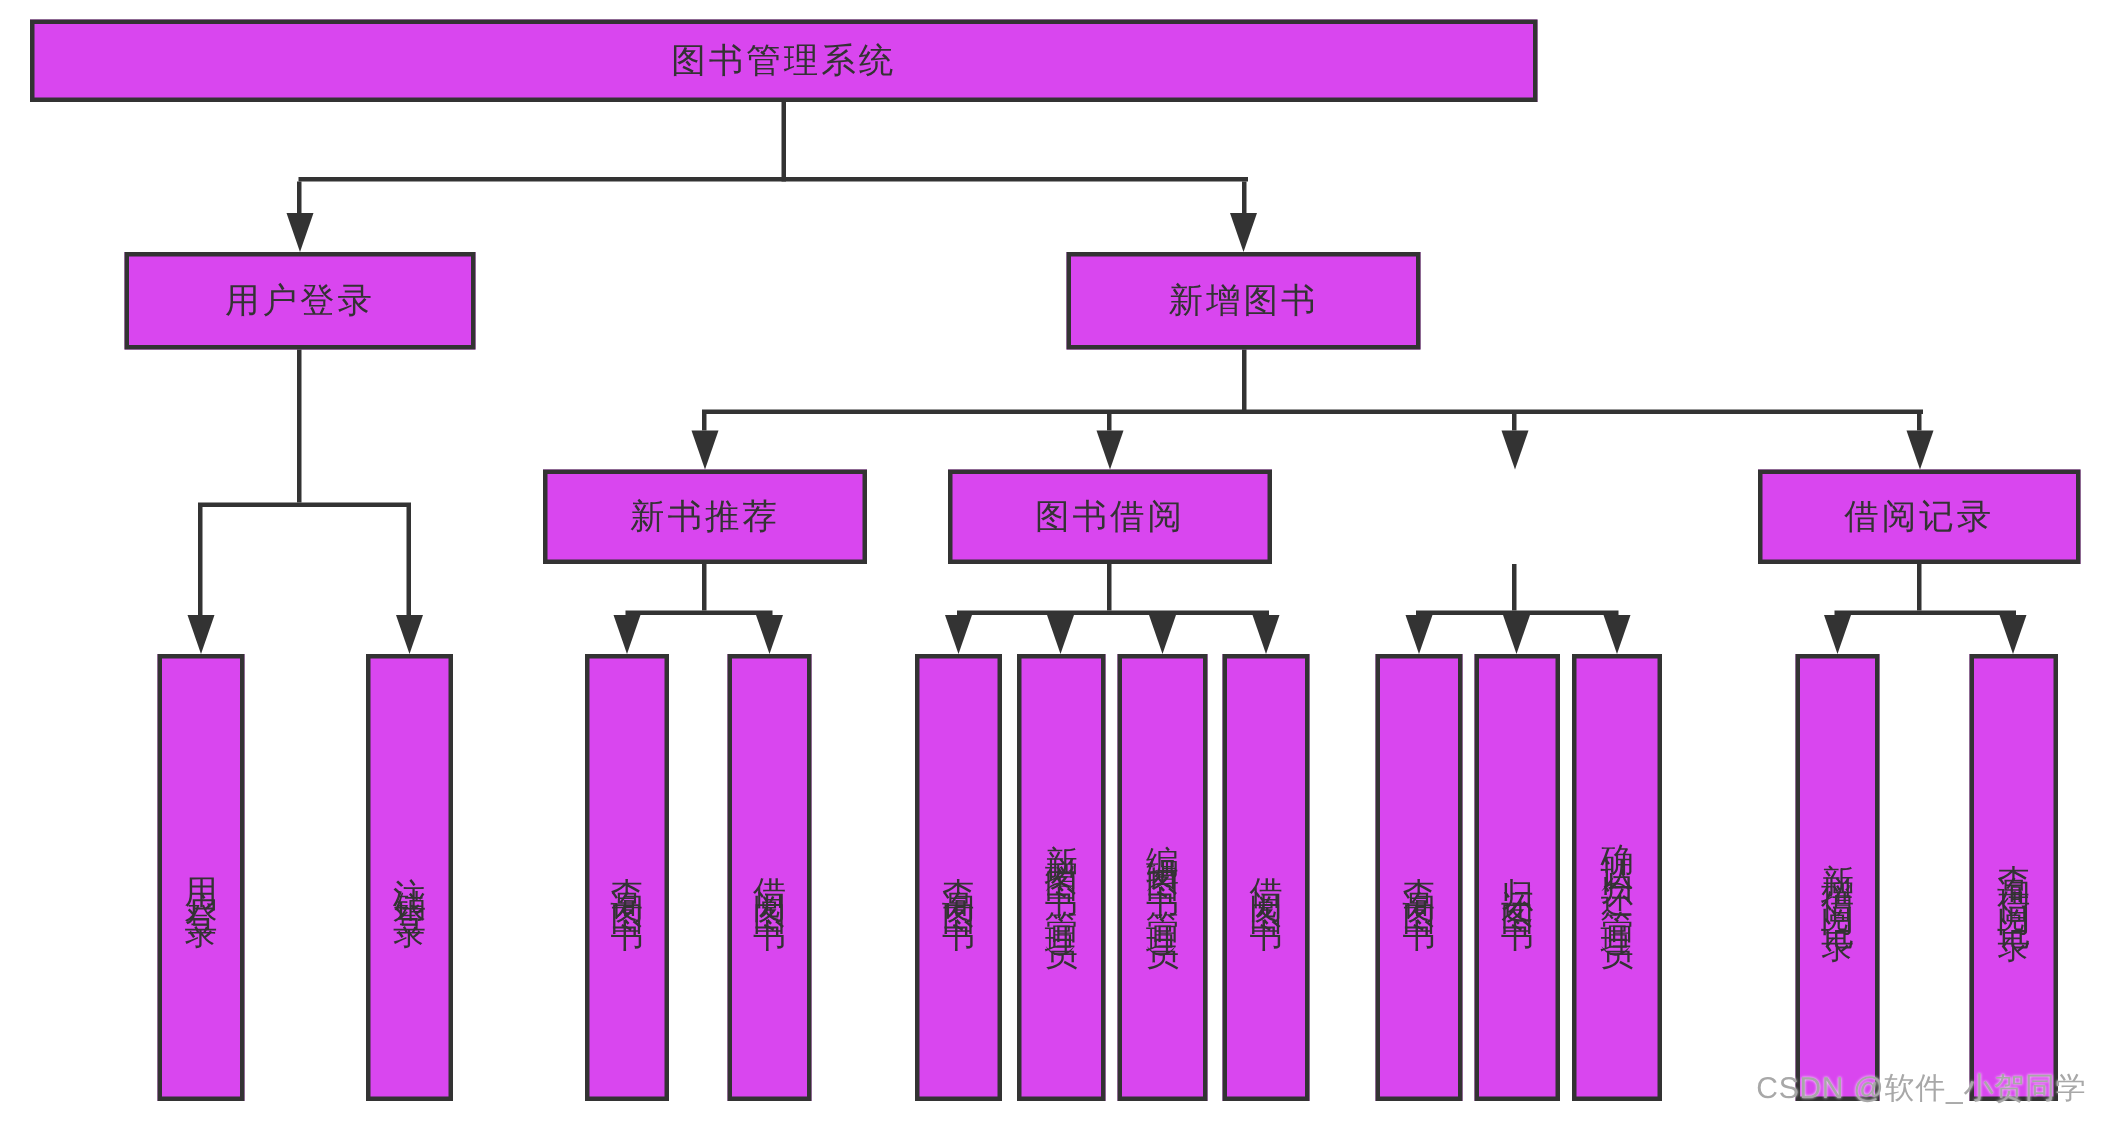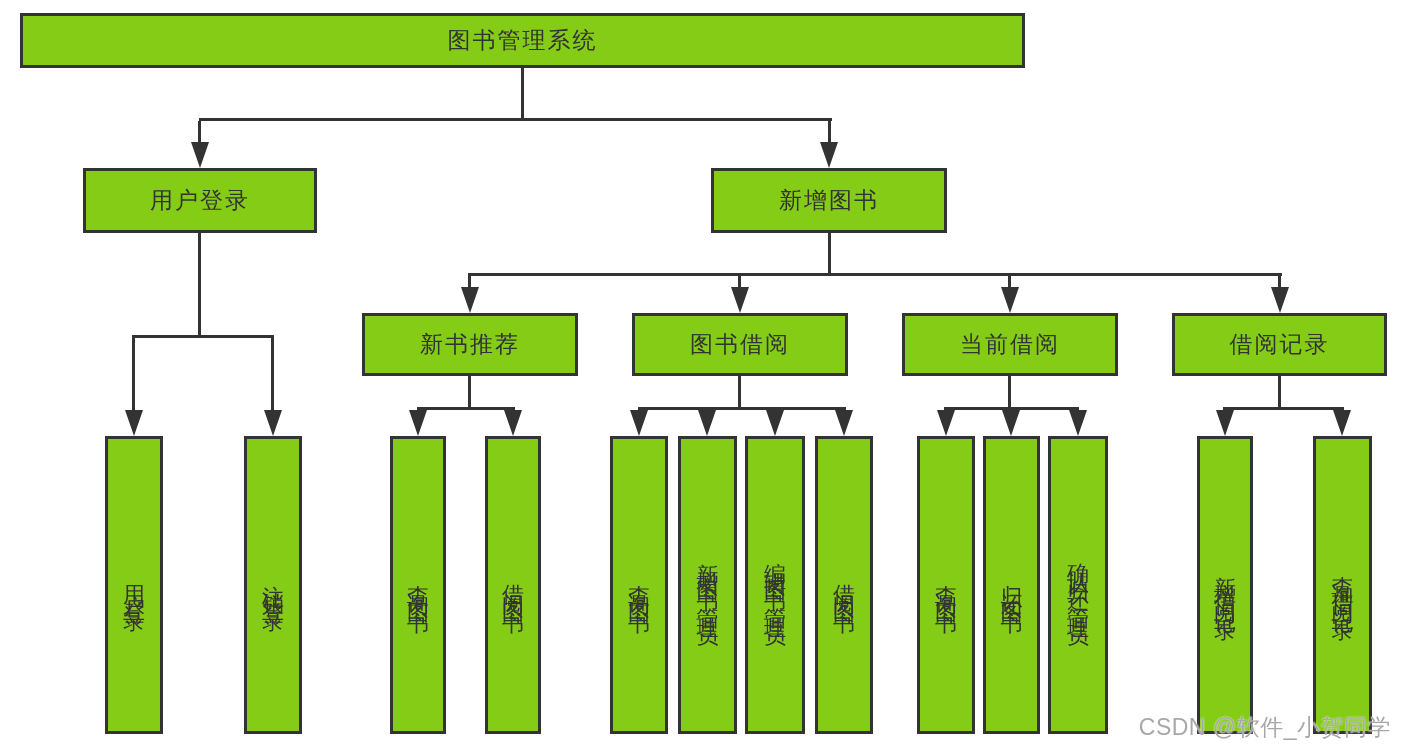--- a/index.html
+++ b/index.html
@@ -9,21 +9,21 @@
     height: 747px;
     background: var(--background, #ffffff);
     font-family: "Liberation Sans", "DejaVu Sans", sans-serif;
     color: var(--text, #333333);
     overflow: hidden;
   }
   .node {
     position: absolute;
     box-sizing: border-box;
     border: 3px solid var(--border, #333333);
-    background: #84cc16;
+    background: #d946ef;
     display: flex;
     align-items: center;
     justify-content: center;
     text-align: center;
   }
   .node.h { font-size: 23px; letter-spacing: 2px; }
   .node.v {
     writing-mode: vertical-rl;
     text-orientation: mixed;
     font-size: 22px;
@@ -35,21 +35,21 @@
     position: absolute;
     width: 0; height: 0;
     border-left: 9px solid transparent;
     border-right: 9px solid transparent;
     border-top: 26px solid var(--line, #333333);
   }
   .watermark {
     position: absolute;
     right: 14px;
     top: 712px;
-    font-size: 23px;
+    font-size: 20px;
     letter-spacing: 0.5px;
     color: var(--watermark, #a8a8a8);
     text-shadow: 0 0 2px #ffffff;
     z-index: 5;
     white-space: nowrap;
   }
 </style>
 </head>
 <body>
 
@@ -89,23 +89,20 @@
   <div class="arrow" style="left:461px;top:287px"></div>
   <div class="arrow" style="left:731px;top:287px"></div>
   <div class="arrow" style="left:1001px;top:287px"></div>
   <div class="arrow" style="left:1271px;top:287px"></div>
 
   <div class="node h" style="left:362px;top:313px;width:216px;height:63px">
     <span>新书推荐</span>
   </div>
   <div class="node h" style="left:632px;top:313px;width:216px;height:63px">
     <span>图书借阅</span>
-  </div>
-  <div class="node h" style="left:902px;top:313px;width:216px;height:63px">
-    <span>当前借阅</span>
   </div>
   <div class="node h" style="left:1172px;top:313px;width:215px;height:63px">
     <span>借阅记录</span>
   </div>
 
   <div class="line" style="left:468px;top:376px;width:3px;height:31px"></div>
   <div class="line" style="left:417px;top:407px;width:98px;height:3px"></div>
   <div class="arrow" style="left:409px;top:410px"></div>
   <div class="arrow" style="left:504px;top:410px"></div>
 

